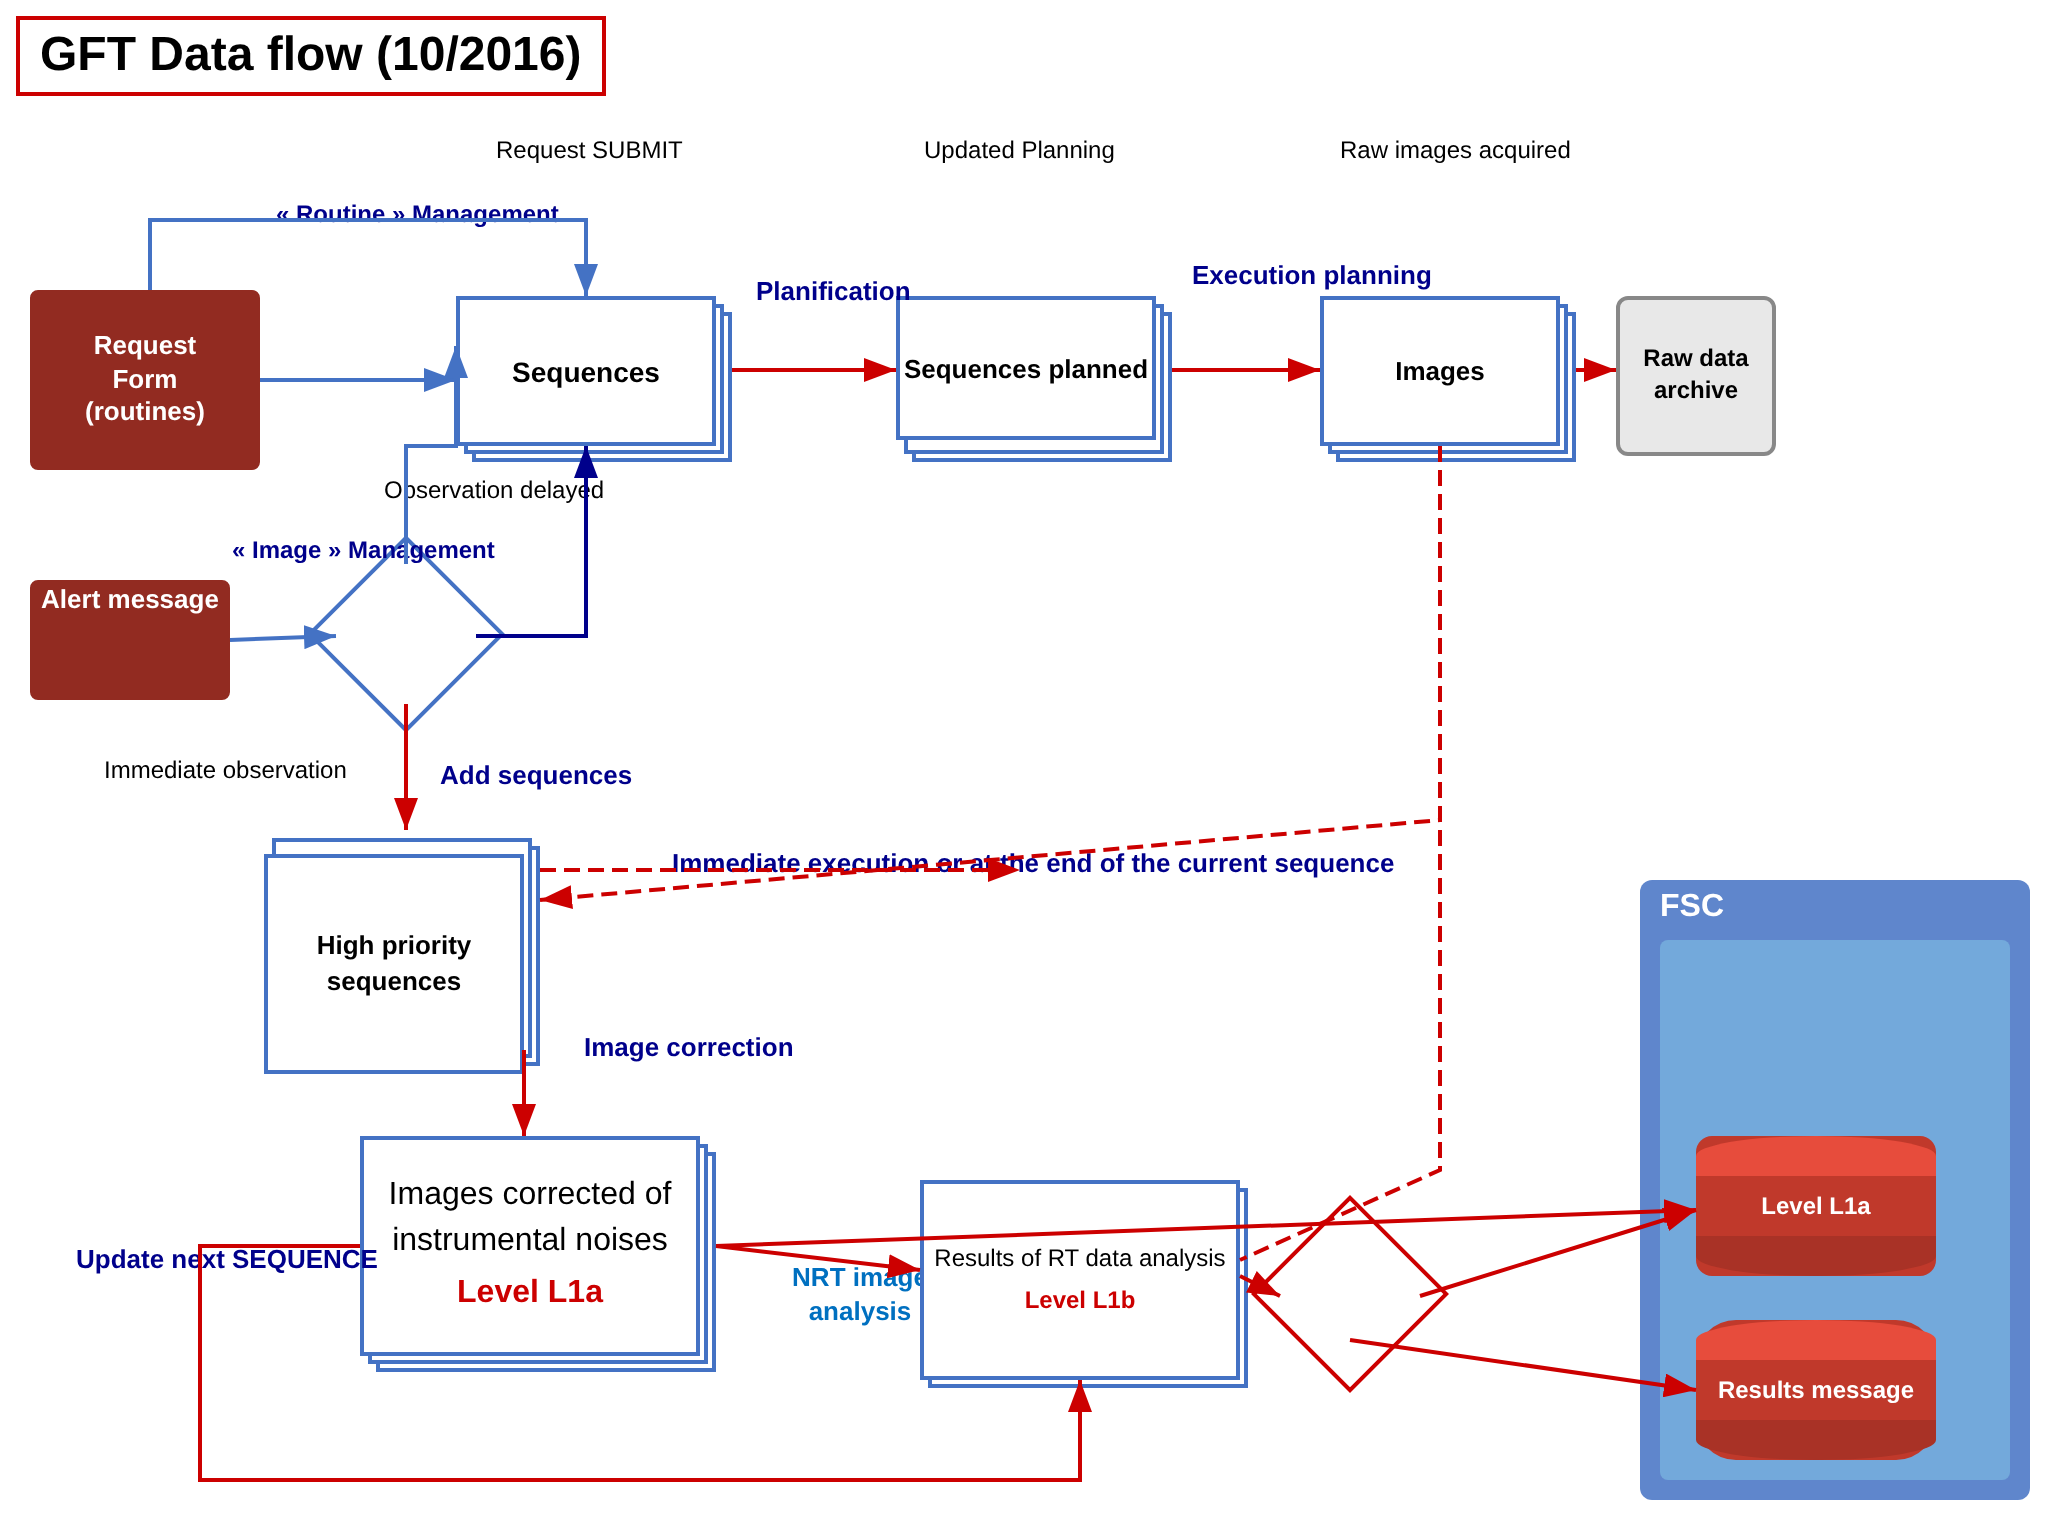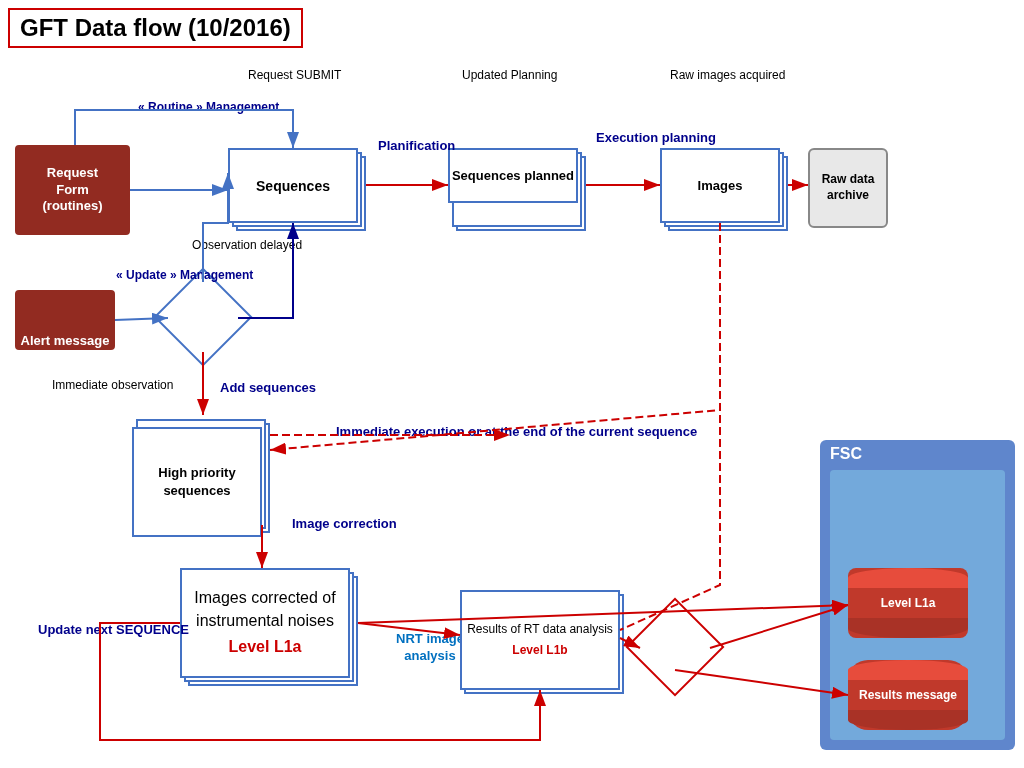--- a/index.html
+++ b/index.html
@@ -118,42 +118,42 @@
     <div style="position:absolute; left:8px; top:8px; width:130px; height:75px; border:2px solid #4472c4; background:#fff;"></div>
     <div style="position:absolute; left:4px; top:4px; width:130px; height:75px; border:2px solid #4472c4; background:#fff;"></div>
     <div style="position:absolute; left:0; top:0; width:130px; height:75px; border:2px solid #4472c4; background:#fff; display:flex; align-items:center; justify-content:center; font-size:14px; font-weight:bold;">
       <span>Sequences</span>
     </div>
   </div>
 
   <div style="position:absolute; left:448px; top:148px;">
     <div style="position:absolute; left:8px; top:8px; width:130px; height:75px; border:2px solid #4472c4; background:#fff;"></div>
     <div style="position:absolute; left:4px; top:4px; width:130px; height:75px; border:2px solid #4472c4; background:#fff;"></div>
-    <div style="position:absolute; left:0; top:0; width:130px; height:55px; border:2px solid #4472c4; background:#fff; display:flex; align-items:center; justify-content:center; font-size:13px; font-weight:bold; text-align:center;">
+    <div style="position:absolute; left:0; top:0; width:130px; height:72px; border:2px solid #4472c4; background:#fff; display:flex; align-items:center; justify-content:center; font-size:13px; font-weight:bold; text-align:center;">
       <span>Sequences
 planned</span>
     </div>
   </div>
 
   <div style="position:absolute; left:660px; top:148px;">
     <div style="position:absolute; left:8px; top:8px; width:120px; height:75px; border:2px solid #4472c4; background:#fff;"></div>
     <div style="position:absolute; left:4px; top:4px; width:120px; height:75px; border:2px solid #4472c4; background:#fff;"></div>
     <div style="position:absolute; left:0; top:0; width:120px; height:75px; border:2px solid #4472c4; background:#fff; display:flex; align-items:center; justify-content:center; font-size:13px; font-weight:bold;">
       <span>Images</span>
     </div>
   </div>
 
   <div style="position:absolute; left:808px; top:148px; width:80px; height:80px;">
     <div style="width:80px; height:80px; border:2px solid #888; background:#e8e8e8; border-radius:6px; display:flex; align-items:center; justify-content:center; text-align:center; font-size:12px; font-weight:bold; line-height:1.3;">
       <span>Raw data
 archive</span>
     </div>
   </div>
 
-  <div class="box box-dark-red" style="left:15px; top:290px; width:100px; height:60px; font-size:13px; font-weight:bold; text-align:center; display:flex; align-items:flex-end; justify-content:center;">
+  <div class="box box-dark-red" style="left:15px; top:290px; width:100px; height:60px; font-size:13px; font-weight:bold; text-align:center; display:flex; align-items:flex-start; justify-content:center;">
     <span>Alert
 message</span>
   </div>
 
   <div style="position:absolute; left:168px; top:282px; width:70px; height:70px;">
     <div style="width:70px; height:70px; background:#fff; border:2px solid #4472c4; transform:rotate(45deg); position:absolute; top:0; left:0;"></div>
   </div>
 
   <div style="position:absolute; left:132px; top:415px;">
     <div style="position:absolute; left:8px; top:8px; width:130px; height:110px; border:2px solid #4472c4; background:#fff;"></div>
@@ -205,21 +205,21 @@
 
   <div class="arrow-label-black" style="left:462px; top:68px; text-align:center; font-size:12px; line-height:1.3;">Updated
 Planning</div>
 
   <div class="arrow-label" style="left:596px; top:130px; color:#00008b; font-size:13px; font-weight:bold; line-height:1.3; text-align:center;">Execution
 planning</div>
 
   <div class="arrow-label-black" style="left:670px; top:68px; text-align:center; font-size:12px; line-height:1.3;">Raw images
 acquired</div>
 
-  <div class="arrow-label" style="left:116px; top:268px; color:#00008b; font-size:12px; font-weight:bold; line-height:1.3;">« Update »
+  <div class="arrow-label" style="left:116px; top:268px; color:#00008b; font-size:12px; font-weight:bold; line-height:1.3;">« Image »
 Management</div>
 
   <div class="arrow-label-black" style="left:192px; top:238px; text-align:center; font-size:12px; line-height:1.3;">Observation
 delayed</div>
 
   <div class="arrow-label" style="left:220px; top:380px; color:#00008b; font-size:13px; font-weight:bold;">Add sequences</div>
 
   <div class="arrow-label-black" style="left:52px; top:378px; text-align:center; font-size:12px; line-height:1.3;">Immediate
 observation</div>
 

